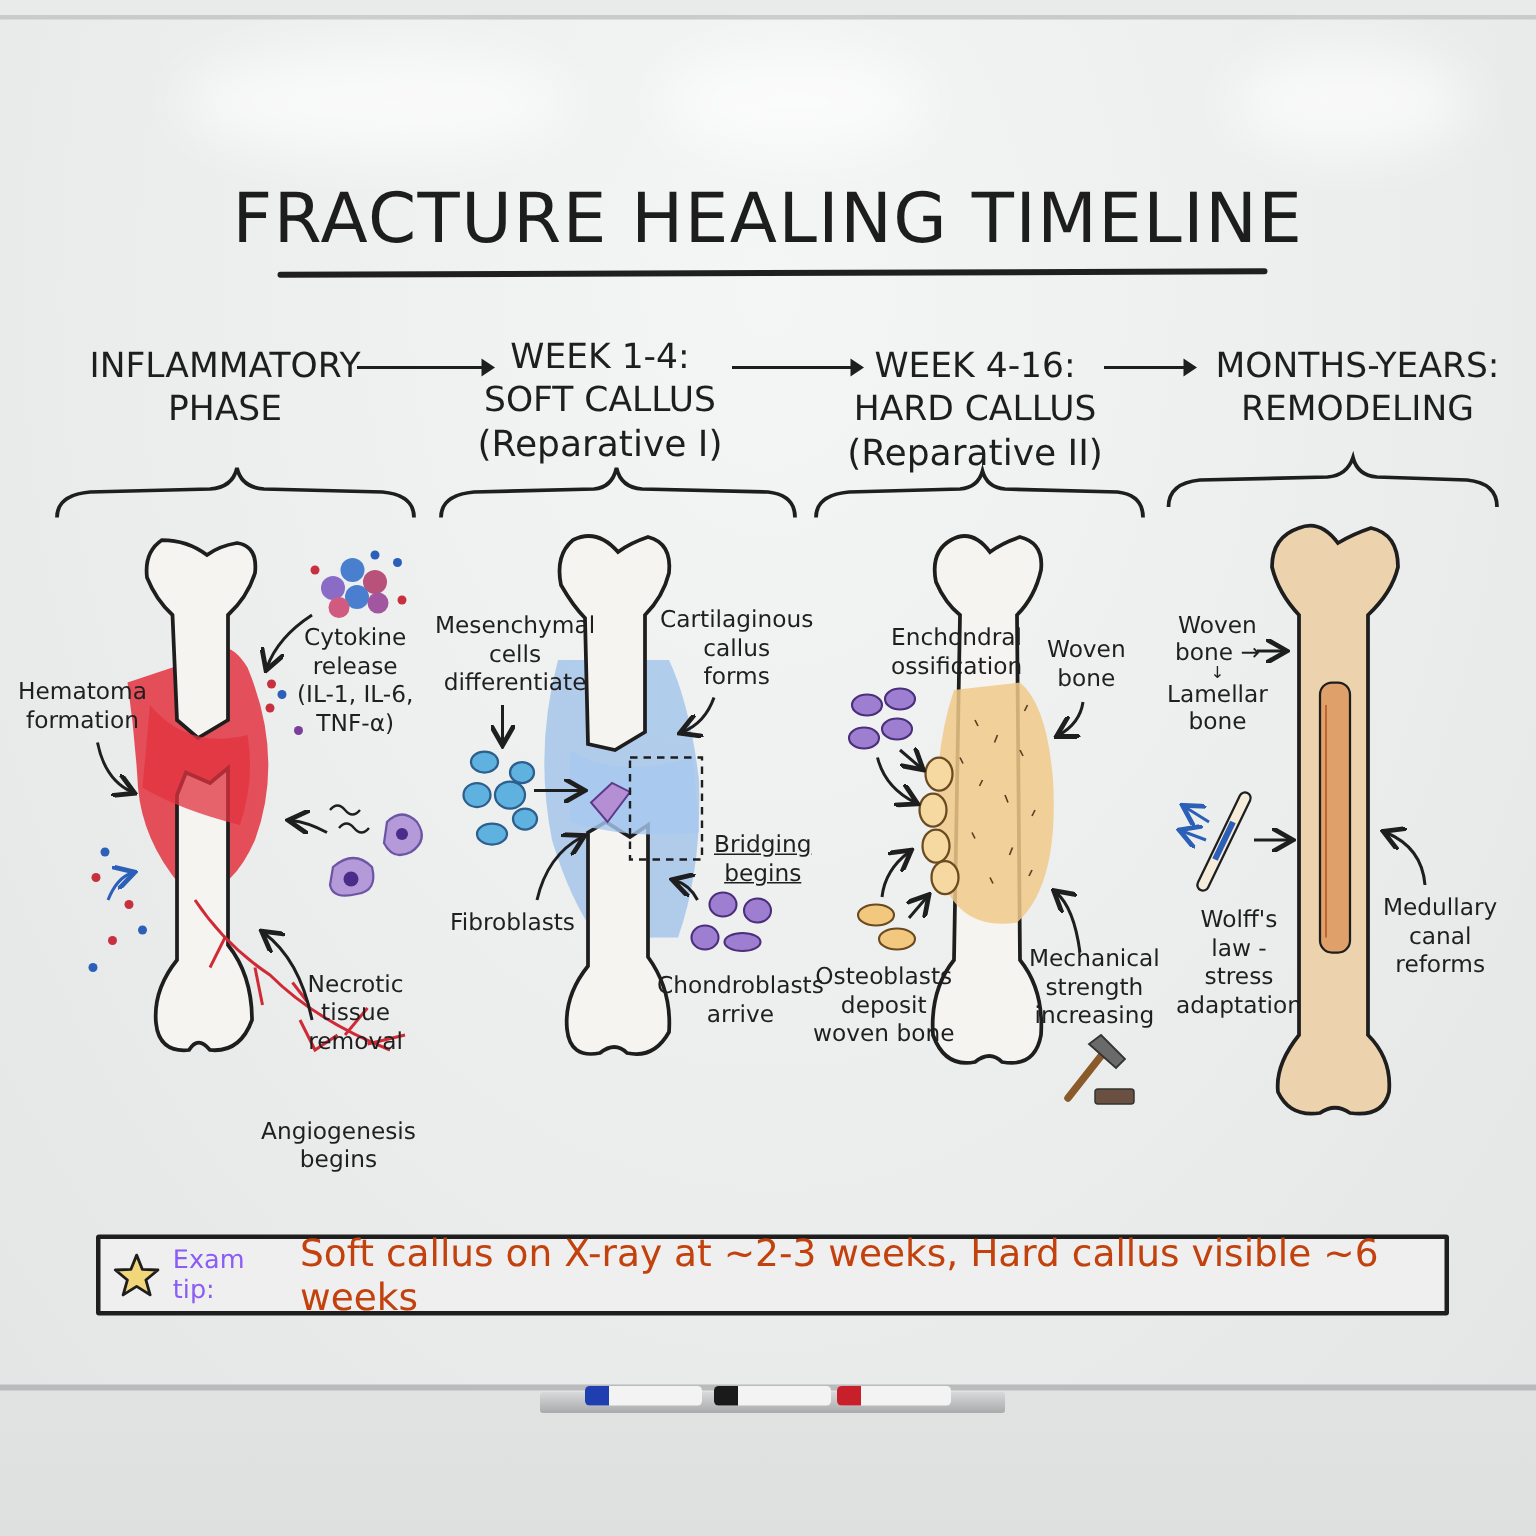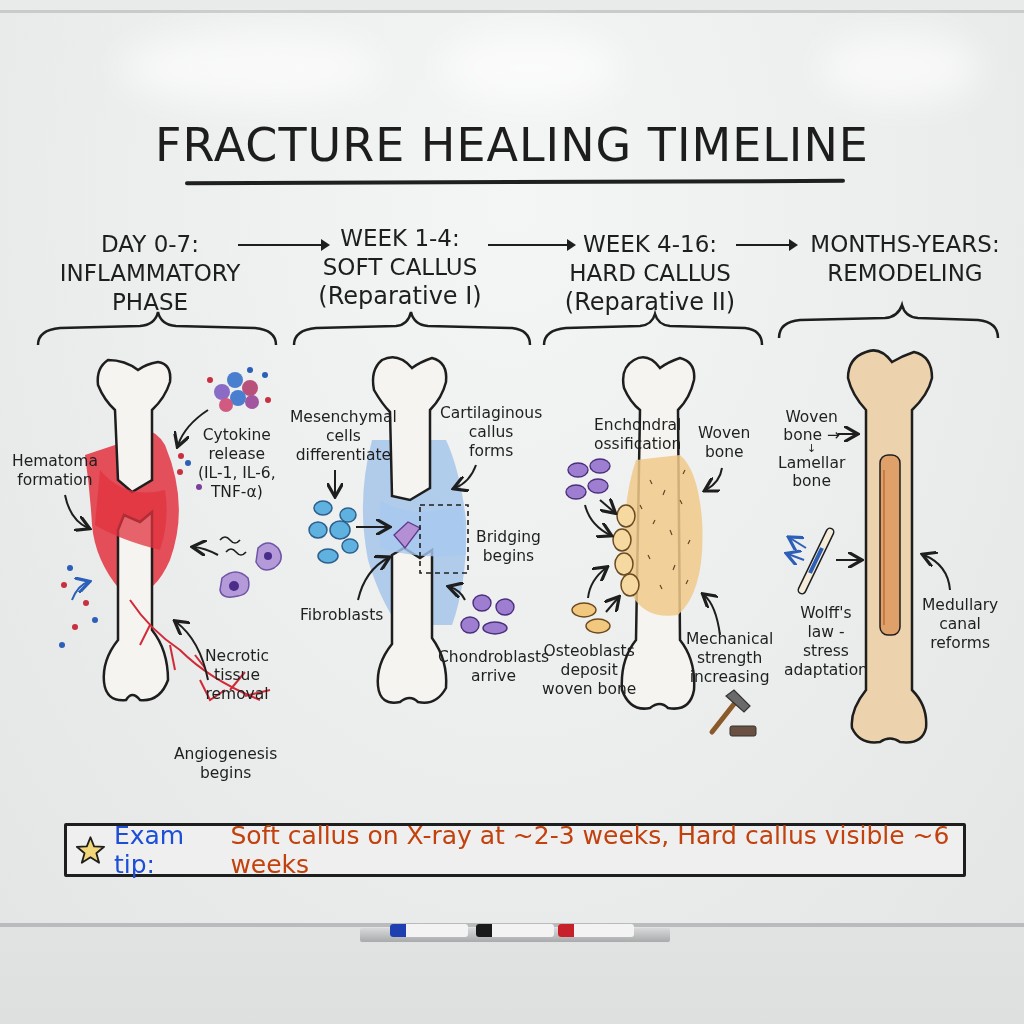--- a/index.html
+++ b/index.html
@@ -26,40 +26,39 @@
   .harrow { position:absolute; height:2px; background:#1e1e1e; }
   .harrow::after { content:""; position:absolute; right:-2px; top:-5px; border-left:9px solid #1e1e1e; border-top:6px solid transparent; border-bottom:6px solid transparent; }
   .lbl { position:absolute; font-size:15.5px; line-height:19px; color:#1f1f1f; text-align:center; white-space:nowrap; }
   svg.art { position:absolute; left:0; top:0; }
   .tipbox {
     position:absolute; left:64px; top:823px; width:902px; height:54px;
     border:3px solid #1e1e1e; border-radius:2px; background:#efefef;
     display:flex; align-items:center; gap:8px; padding-left:8px; box-sizing:border-box;
   }
   .tip-star { width:34px; height:34px; }
-  .tip-label { font-size:25px; color:#1d4ed8; }
+  .tip-label { font-size:17px; color:#8b5cf6; }
   .tip-text { font-size:25px; color:#c2410c; }
   .tray { position:absolute; left:360px; top:928px; width:310px; height:14px; background:linear-gradient(#d8d9da,#a8aaac); border-radius:2px; }
   .marker { position:absolute; top:924px; height:13px; border-radius:3px; }
   .cap { position:absolute; top:0; height:100%; width:16px; border-radius:3px 0 0 3px; }
 </style>
 </head>
 <body>
 
 <div class="board">
   <div class="glare" style="left:120px;width:260px;"></div>
   <div class="glare" style="left:440px;width:180px;"></div>
   <div class="glare" style="left:820px;width:160px;"></div>
 </div>
 
 <div class="title">FRACTURE HEALING TIMELINE</div>
 <div class="title-line"></div>
 
 <div class="phase" style="left:40px;top:230px;width:220px;">
-  <div>DAY 0-7:</div>
   <div>INFLAMMATORY</div>
   <div>PHASE</div>
 </div>
 <div class="harrow" style="left:238px;top:244px;width:90px;"></div>
 
 <div class="phase" style="left:300px;top:224px;width:200px;">
   <div>WEEK 1-4:</div>
   <div>SOFT CALLUS</div>
   <div class="sub">(Reparative I)</div>
 </div>
@@ -231,21 +230,21 @@
       <path d="M810,573 L822,548" stroke="#2c5fb8" stroke-width="4"></path>
       <path d="M806,548 L790,538" stroke="#2c5fb8" stroke-width="2" marker-end="url(#ahb)"></path>
       <path d="M804,560 L788,554" stroke="#2c5fb8" stroke-width="2" marker-end="url(#ahb)"></path>
     </g>
     <path d="M836,560 L860,560" fill="none" stroke="#1e1e1e" stroke-width="2" marker-end="url(#ah)"></path>
     <path d="M838,434 L856,434" fill="none" stroke="#1e1e1e" stroke-width="2" marker-end="url(#ah)"></path>
     <path d="M950,590 Q948,565 924,555" fill="none" stroke="#1e1e1e" stroke-width="2" marker-end="url(#ah)"></path>
   </g>
 </svg>
 
-<div class="lbl" style="left:198px;top:426px;">
+<div class="lbl" style="left:198px;top:416px;">
   <div>Cytokine</div>
     <div>release</div>
   <div>(IL-1, IL-6,</div>
     <div>TNF-α)</div>
 </div>
 <div class="lbl" style="left:12px;top:452px;">
   <div>Hematoma</div>
     <div>formation</div>
 </div>
 <div class="lbl" style="left:205px;top:600px;margin-top:47px;">
@@ -261,21 +260,21 @@
 <div class="lbl" style="left:290px;top:408px;">
   <div>Mesenchymal</div>
     <div>cells</div>
     <div>differentiate</div>
 </div>
 <div class="lbl" style="left:440px;top:404px;">
   <div>Cartilaginous</div>
     <div>callus</div>
     <div>forms</div>
 </div>
-<div class="lbl" style="left:476px;top:528px;">
+<div class="lbl" style="left:476px;top:554px;text-decoration:underline;">
   <div>Bridging</div>
     <div>begins</div>
 </div>
 <div class="lbl" style="left:300px;top:606px;">
   <div>Fibroblasts</div>
 </div>
 <div class="lbl" style="left:438px;top:648px;">
   <div>Chondroblasts</div>
     <div>arrive</div>
 </div>

